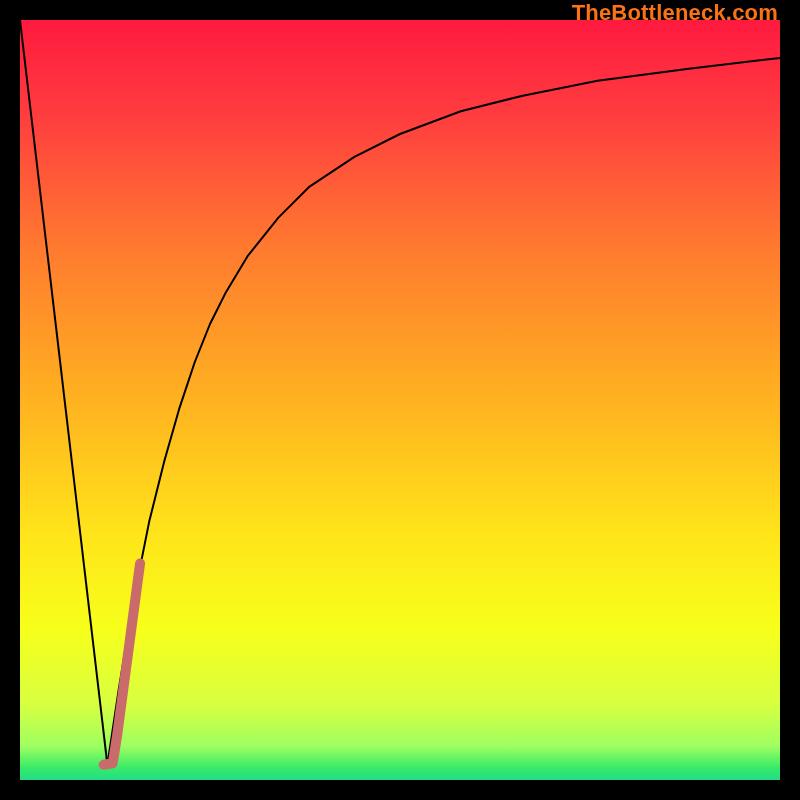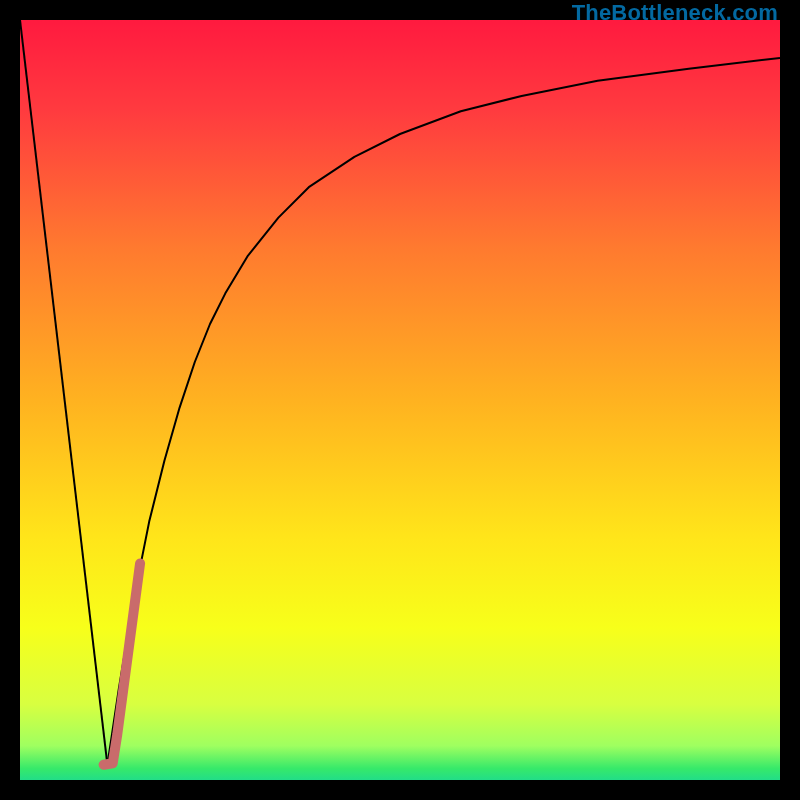--- a/index.html
+++ b/index.html
@@ -26,21 +26,21 @@
     height: 760px;
     overflow: hidden;
   }
   .watermark {
     position: absolute;
     top: 0px;
     right: 22px;
     font-family: Arial, Helvetica, sans-serif;
     font-size: 22px;
     font-weight: 600;
-    color: #0369a1;
+    color: #f97316;
     letter-spacing: 0.2px;
     user-select: none;
   }
   svg {
     display: block;
   }
 </style>
 </head>
 <body>
 

